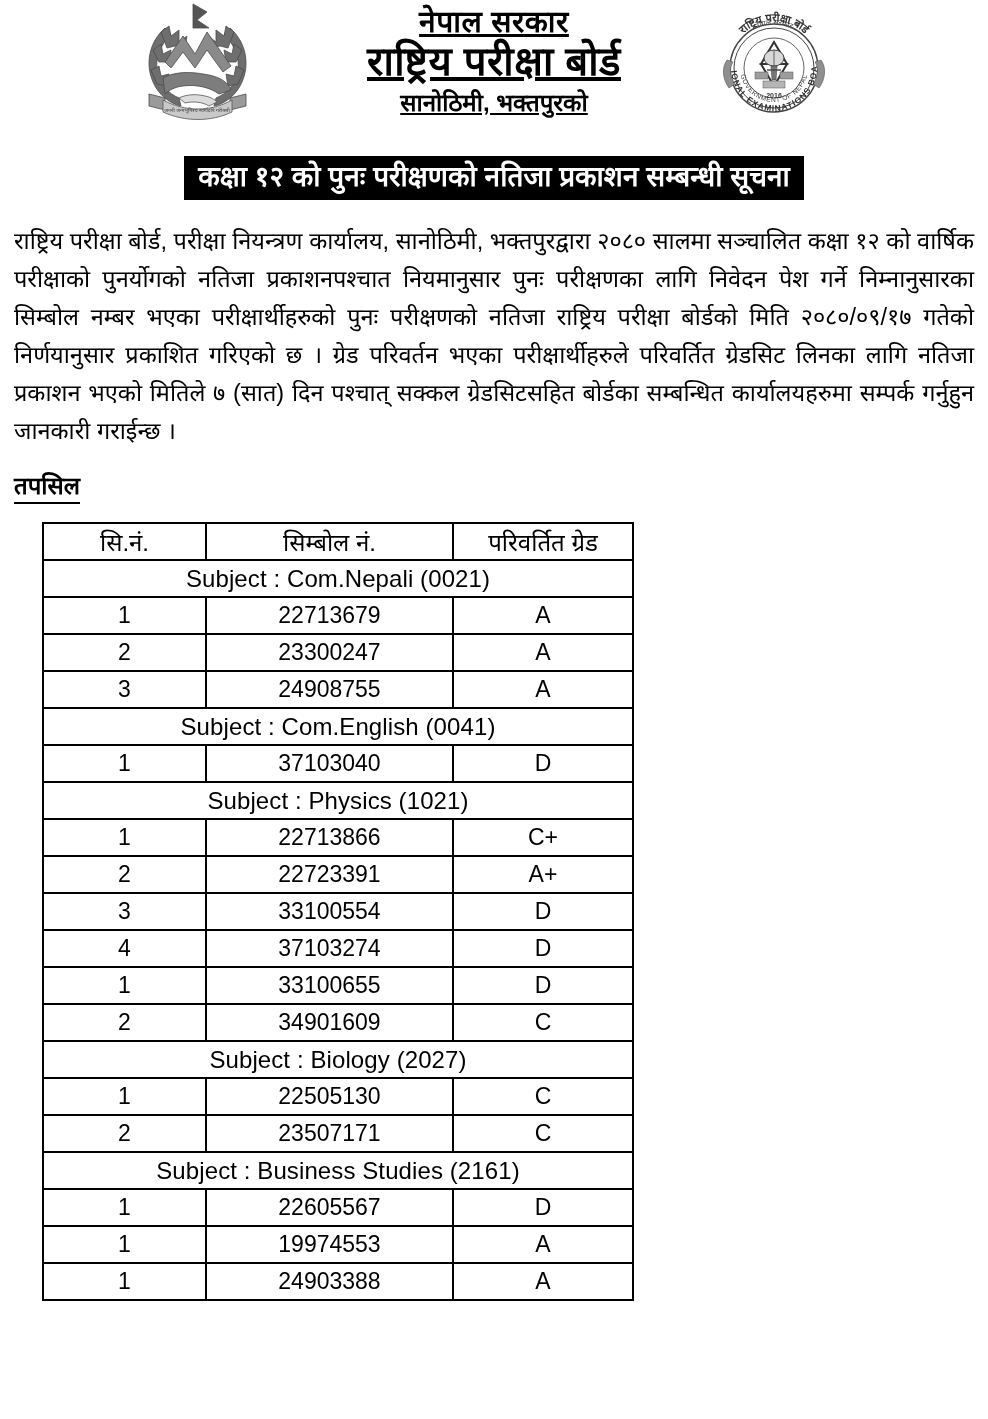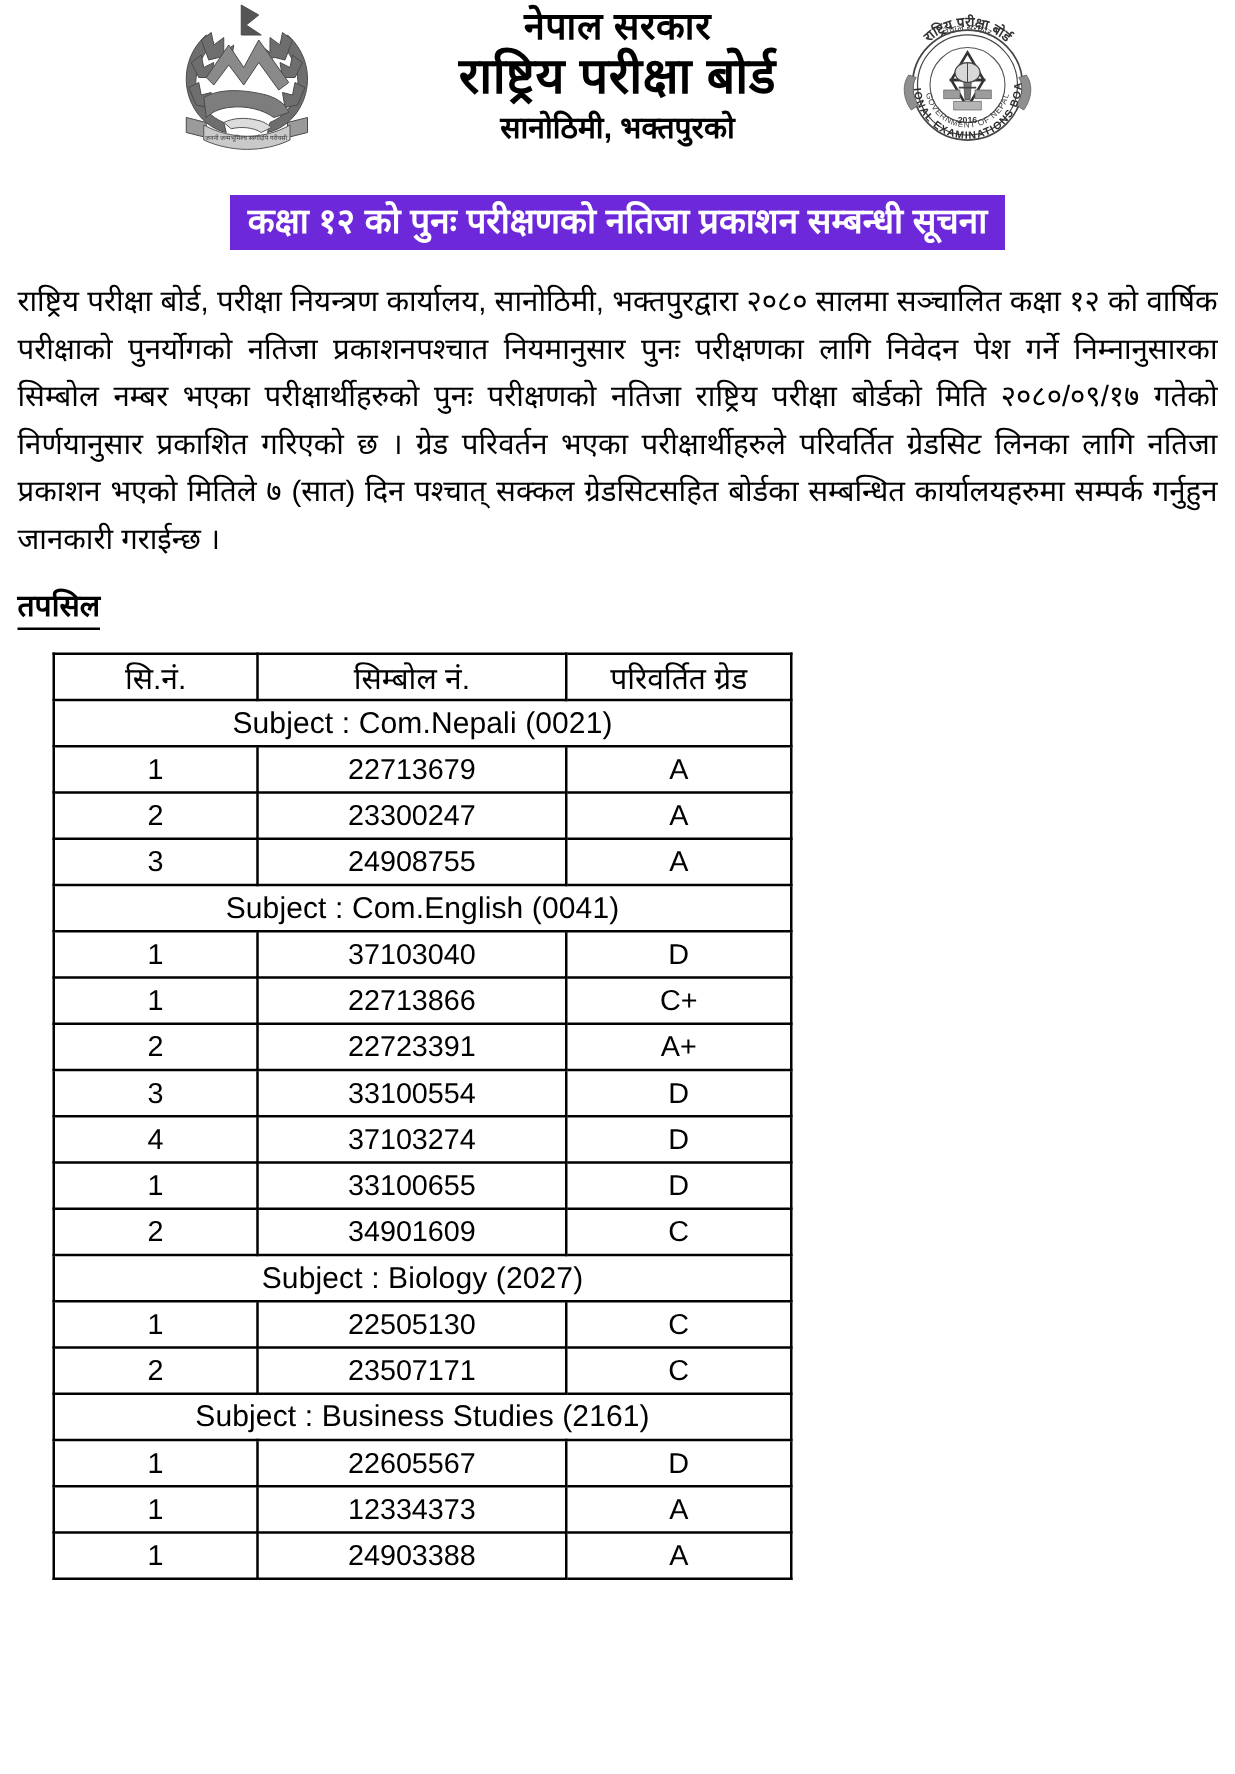--- a/index.html
+++ b/index.html
@@ -17,20 +17,21 @@
     overflow: hidden;
   }
 
   
   .header {
     position: relative;
     height: 140px;
     display: flex;
     align-items: flex-start;
     justify-content: center;
+    text-decoration: underline;
   }
   .emblem-left {
     position: absolute;
     left: 135px;
     top: 2px;
     width: 125px;
     height: 118px;
   }
   .seal-right {
     position: absolute;
@@ -61,21 +62,21 @@
     margin-top: 6px;
   }
 
   
   .title-wrap {
     text-align: center;
     margin-top: 16px;
   }
   .title-banner {
     display: inline-block;
-    background: #6d28d9;
+    background: #000000;
     color: #ffffff;
     font-size: 28px;
     font-weight: 700;
     padding: 3px 14px 6px 14px;
     line-height: 1.25;
     white-space: nowrap;
   }
 
   
   .body-para {
@@ -275,20 +276,23 @@
         </tr>
         <tr>
           <td class="subject-cell" colspan="3">Subject : Com.English (0041)</td>
         </tr>
         <tr>
           <td class="data-cell">1</td>
           <td class="data-cell">37103040</td>
           <td class="data-cell">D</td>
         </tr>
         <tr>
+          <td class="subject-cell" colspan="3">Subject : Physics (1021)</td>
+        </tr>
+        <tr>
           <td class="data-cell">1</td>
           <td class="data-cell">22713866</td>
           <td class="data-cell">C+</td>
         </tr>
         <tr>
           <td class="data-cell">2</td>
           <td class="data-cell">22723391</td>
           <td class="data-cell">A+</td>
         </tr>
         <tr>
@@ -327,21 +331,21 @@
         <tr>
           <td class="subject-cell" colspan="3">Subject : Business Studies (2161)</td>
         </tr>
         <tr>
           <td class="data-cell">1</td>
           <td class="data-cell">22605567</td>
           <td class="data-cell">D</td>
         </tr>
         <tr>
           <td class="data-cell">1</td>
-          <td class="data-cell">12334373</td>
+          <td class="data-cell">19974553</td>
           <td class="data-cell">A</td>
         </tr>
         <tr>
           <td class="data-cell">1</td>
           <td class="data-cell">24903388</td>
           <td class="data-cell">A</td>
         </tr>
       </tbody>
   </table>
 </div>

